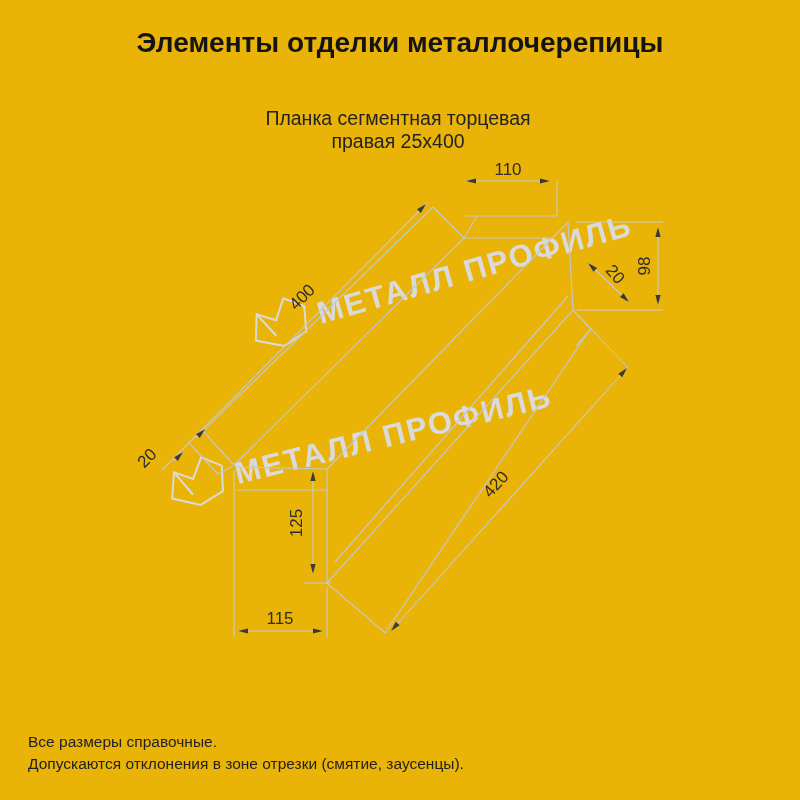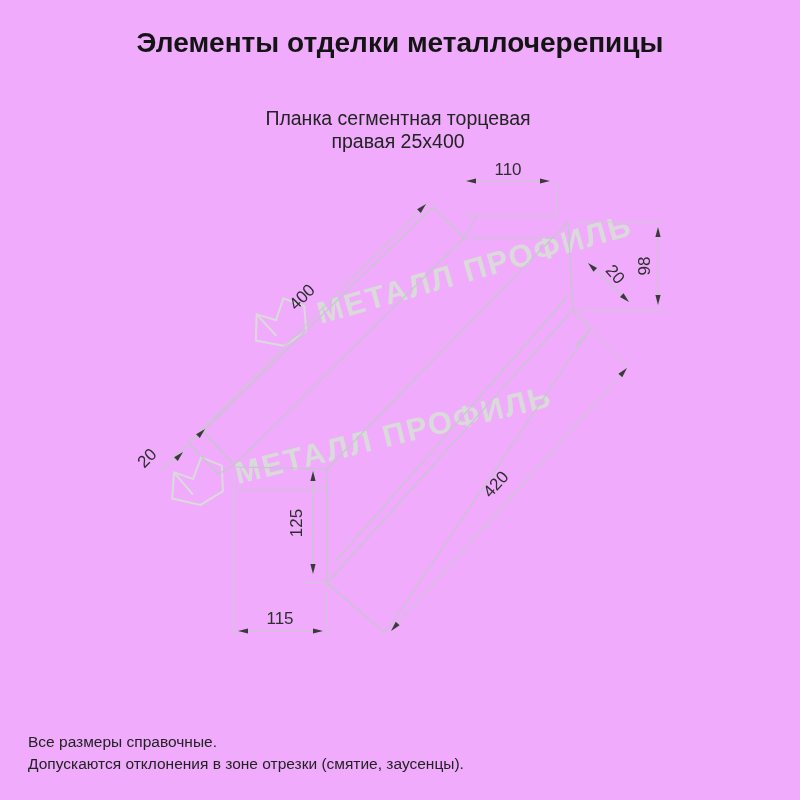--- a/index.html
+++ b/index.html
@@ -1,16 +1,16 @@
 <!DOCTYPE html>
 <html><head>
 <meta charset="utf-8">
 <style>
   html,body{margin:0;padding:0;background:#ffffff;}
-  .page{position:relative;width:800px;height:800px;background:#f0abfc;overflow:hidden;
+  .page{position:relative;width:800px;height:800px;background:#eab308;overflow:hidden;
         font-family:"Liberation Sans", sans-serif;}
   svg{position:absolute;left:0;top:0;}
   .part-line{stroke:#c3c7ca;stroke-width:1.2;fill:none;}
   .dim-line{stroke:#c6c9cc;stroke-width:1.1;fill:none;}
   .ext-line{stroke:#c9cccf;stroke-width:1;fill:none;}
   .dim-text{fill:#2e2e2e;font-size:17px;font-family:"Liberation Sans",sans-serif;}
   .wm-text{fill:#dadada;font-size:31px;font-weight:bold;letter-spacing:2px;
            font-family:"Liberation Sans",sans-serif;}
   .wm-logo{stroke:#dadada;stroke-width:2;fill:none;}
   .title-text{fill:#141414;font-size:28px;font-weight:bold;font-family:"Liberation Sans",sans-serif;}

